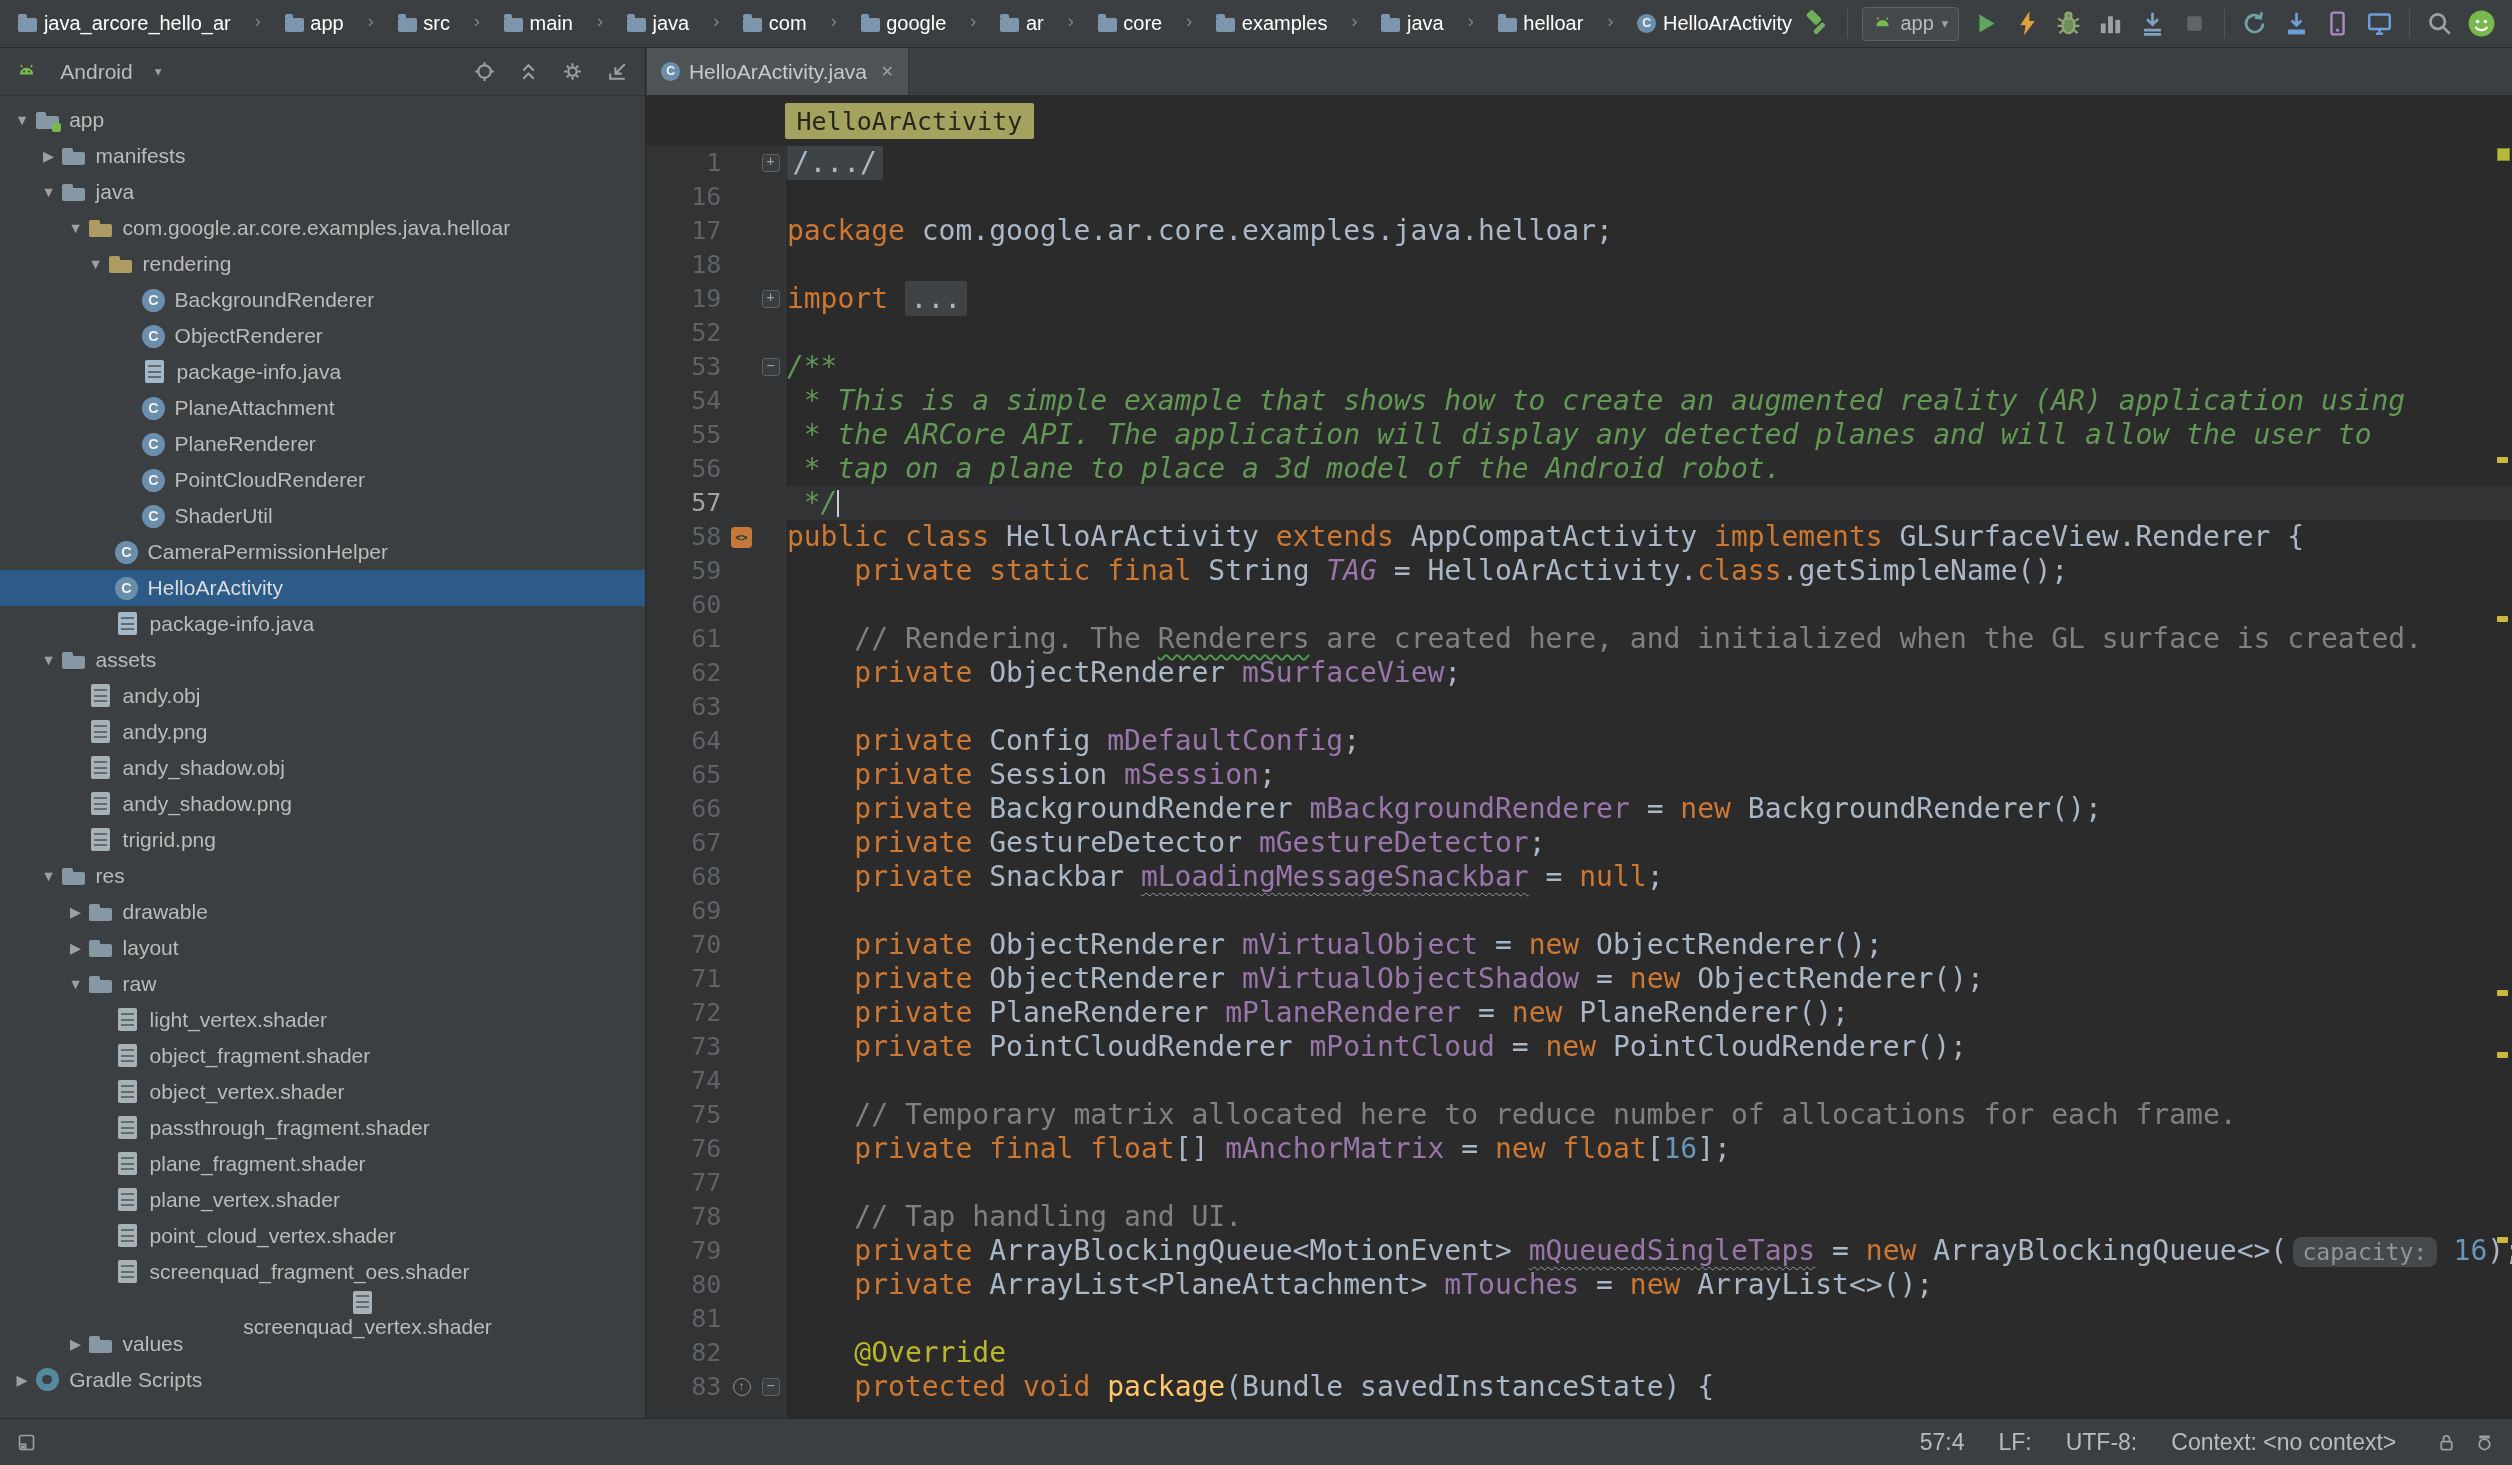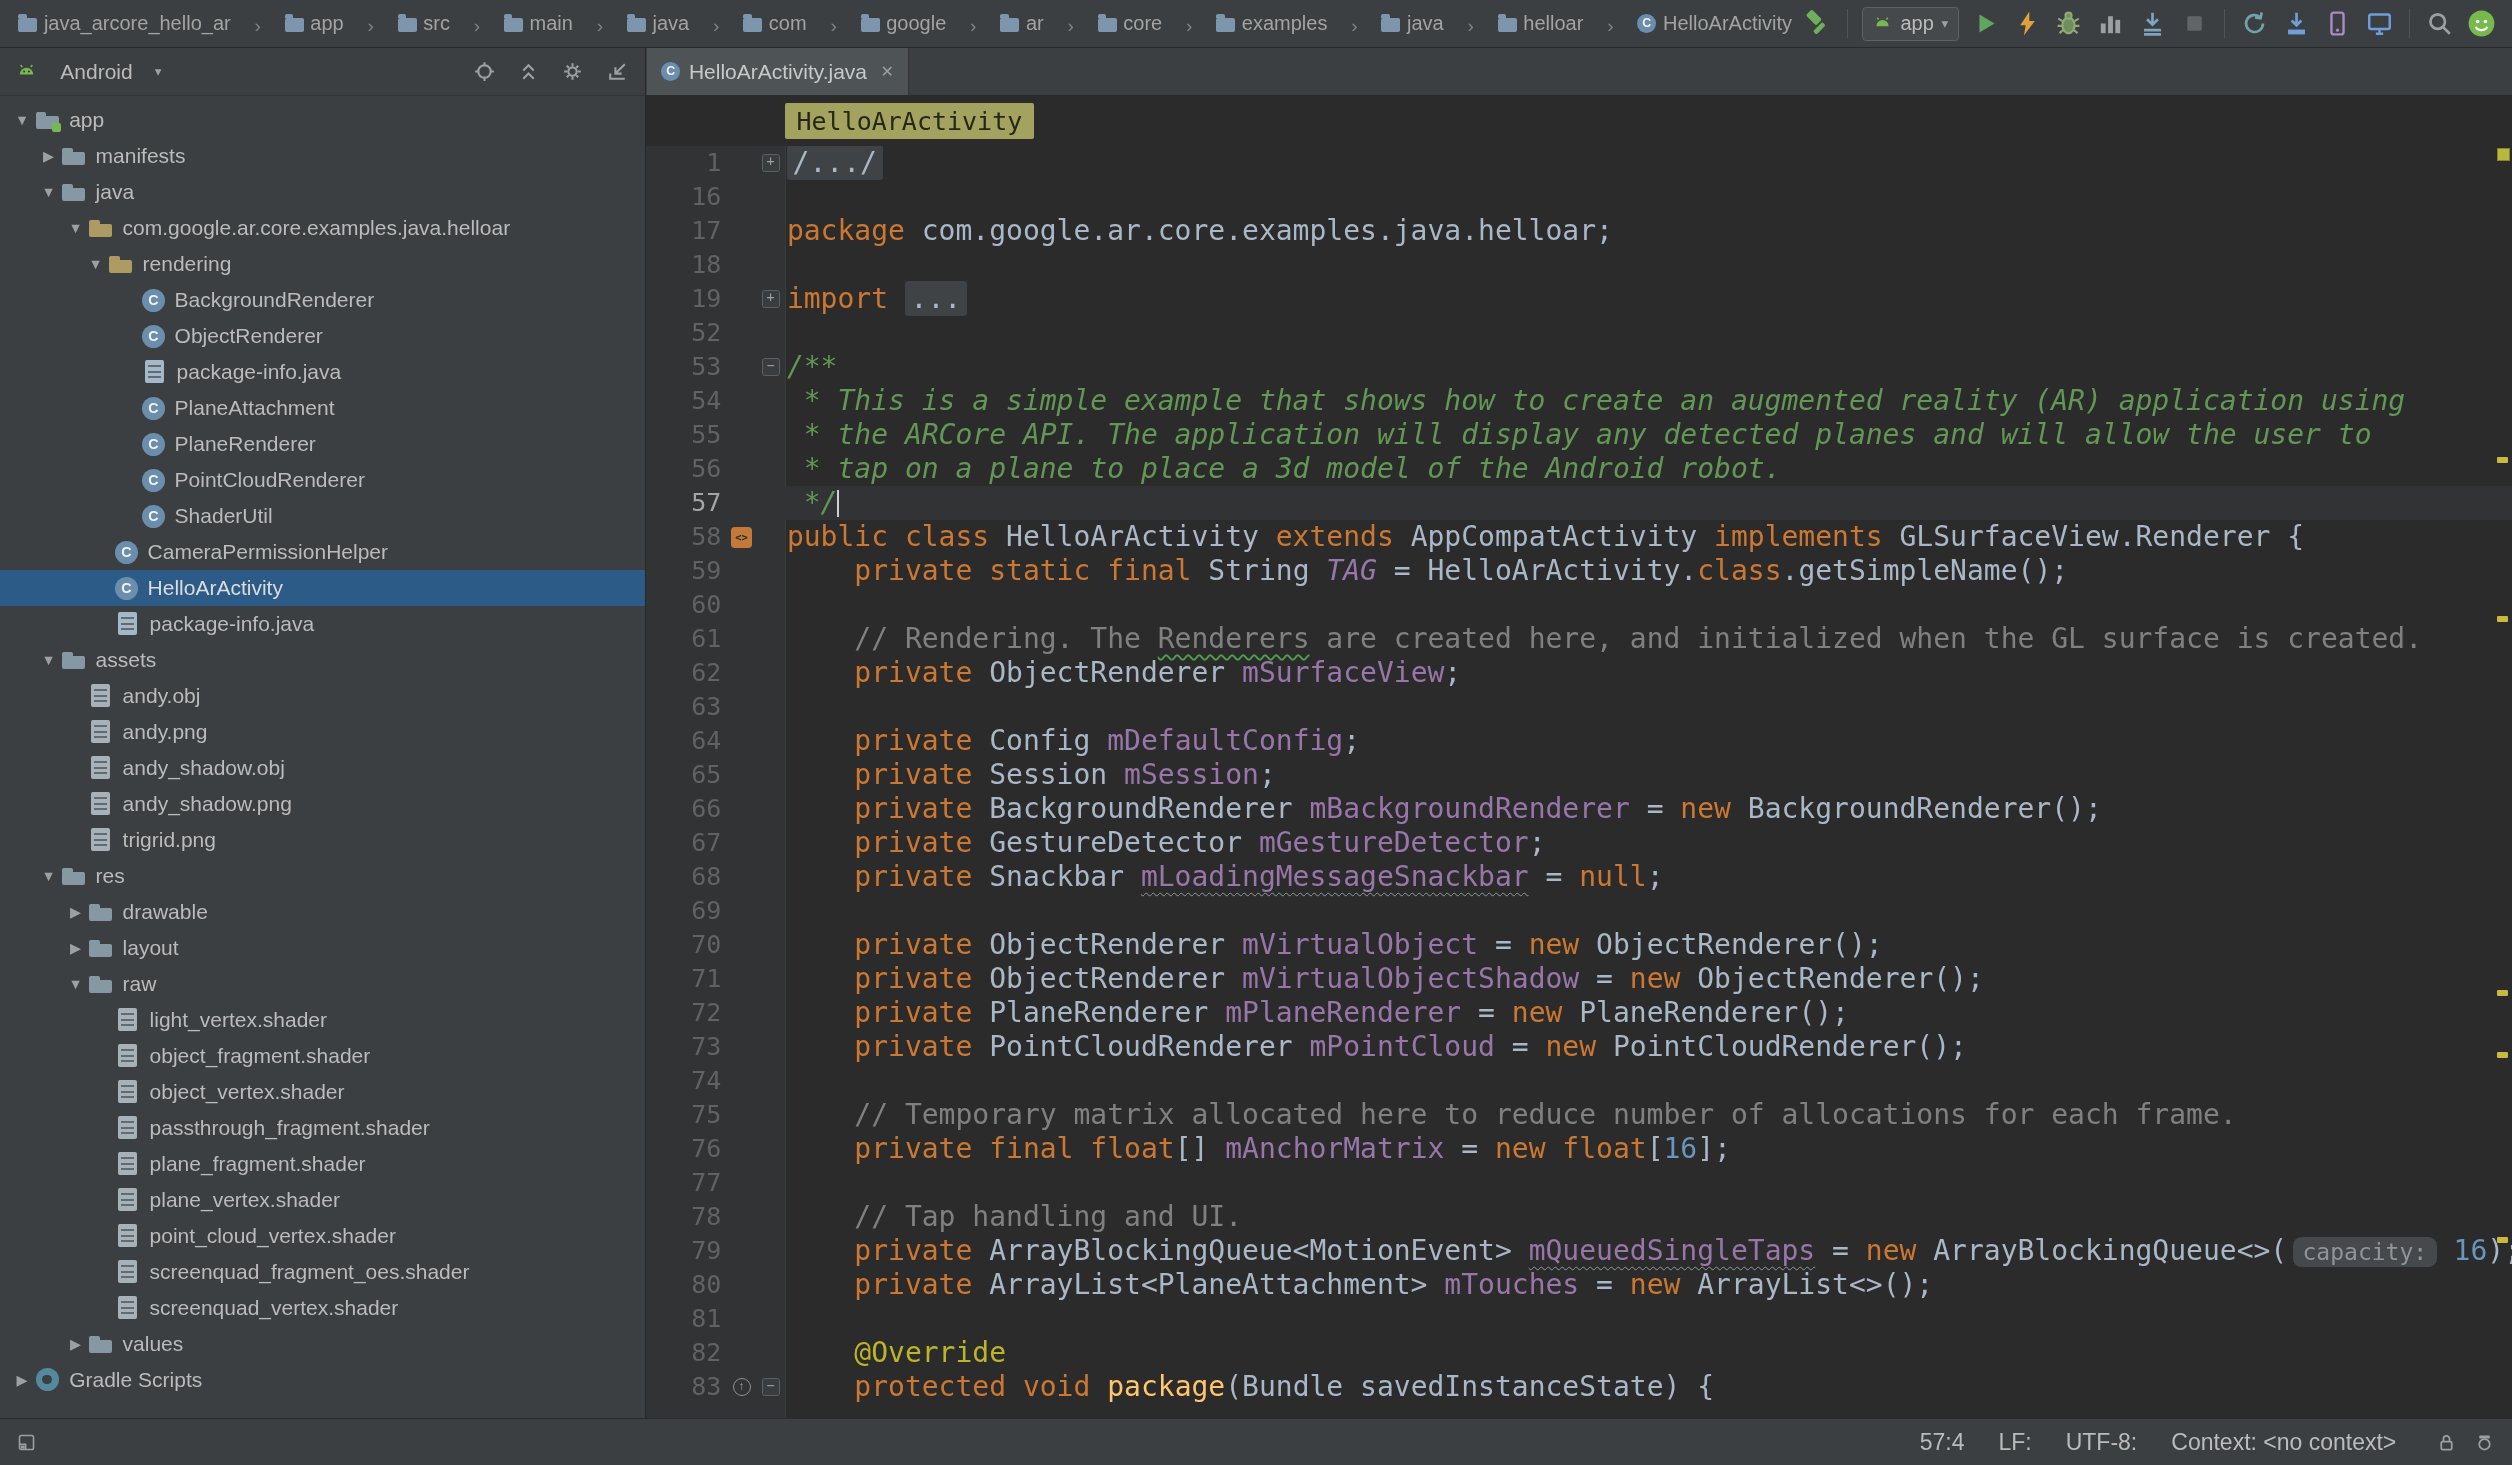--- a/index.html
+++ b/index.html
@@ -2,21 +2,21 @@
 <html><head>
 <meta charset="utf-8">
 <style>
   *{box-sizing:border-box;margin:0;padding:0}
   html,body{width:2512px;height:1465px;background:#2B2B2B;overflow:hidden;
     font-family:"Liberation Sans","DejaVu Sans",sans-serif;-webkit-font-smoothing:antialiased}
 
   
   .navbar{height:48px;background:#3C3F41;border-bottom:1px solid #282B2D;display:flex;align-items:center;
     padding:0 11.5px 0 13.4px}
-  .breadcrumbs{display:flex;align-items:flex-end;gap:18px;color:#a3a3a3;font-size:20px;min-width:0;overflow:hidden;white-space:nowrap}
+  .breadcrumbs{display:flex;align-items:flex-start;gap:18px;color:#ffffff;font-size:20px;min-width:0;overflow:hidden;white-space:nowrap}
   .crumb{display:flex;align-items:center;gap:6.7px;padding:1.9px 4.8px;border-radius:2.9px}
   .crumb-sep{color:#7E8486;font-size:19px;padding:0 1px}
   .crumb-sep::after{content:"›"}
   .mini-folder{position:relative;width:19px;height:13.4px;border-radius:1.9px;background:#7D96AD;flex:none;margin-top:2.9px}
   .mini-folder::before{content:"";position:absolute;top:-3.8px;left:0;width:8.6px;height:3.8px;background:#7D96AD;border-radius:1.9px 1.9px 0 0}
   .cls-mini{width:19px;height:19px;border-radius:50%;background:#6C8EAD;color:#F3F3F3;flex:none;
     font:bold 12.4px/19px "Liberation Sans",sans-serif;text-align:center}
   .cls-mini::after{content:"C"}
   .tb-right{margin-left:auto;display:flex;align-items:center;gap:3.8px;flex:none}
   .tbi{width:38px;height:38px;display:flex;align-items:center;justify-content:center;border-radius:3.8px;cursor:pointer}
@@ -504,21 +504,21 @@
         <div class="tree-row" style="padding-left: 90px;">
           <span class="tw-arrow"></span>
           <span class="nicon file"></span>
           <span class="tree-label">point_cloud_vertex.shader</span>
         </div>
         <div class="tree-row" style="padding-left: 90px;">
           <span class="tw-arrow"></span>
           <span class="nicon file"></span>
           <span class="tree-label">screenquad_fragment_oes.shader</span>
         </div>
-        <div class="tree-row" style="padding-left: 90px;">
+        <div class="tree-row" style="padding-left: 90px; flex-direction: column;">
           <span class="tw-arrow"></span>
           <span class="nicon file"></span>
           <span class="tree-label">screenquad_vertex.shader</span>
         </div>
         <div class="tree-row" style="padding-left: 63px;">
           <span class="tw-arrow arr-closed"></span>
           <span class="nicon folder"></span>
           <span class="tree-label">values</span>
         </div>
         <div class="tree-row" style="padding-left: 9.6px;">

